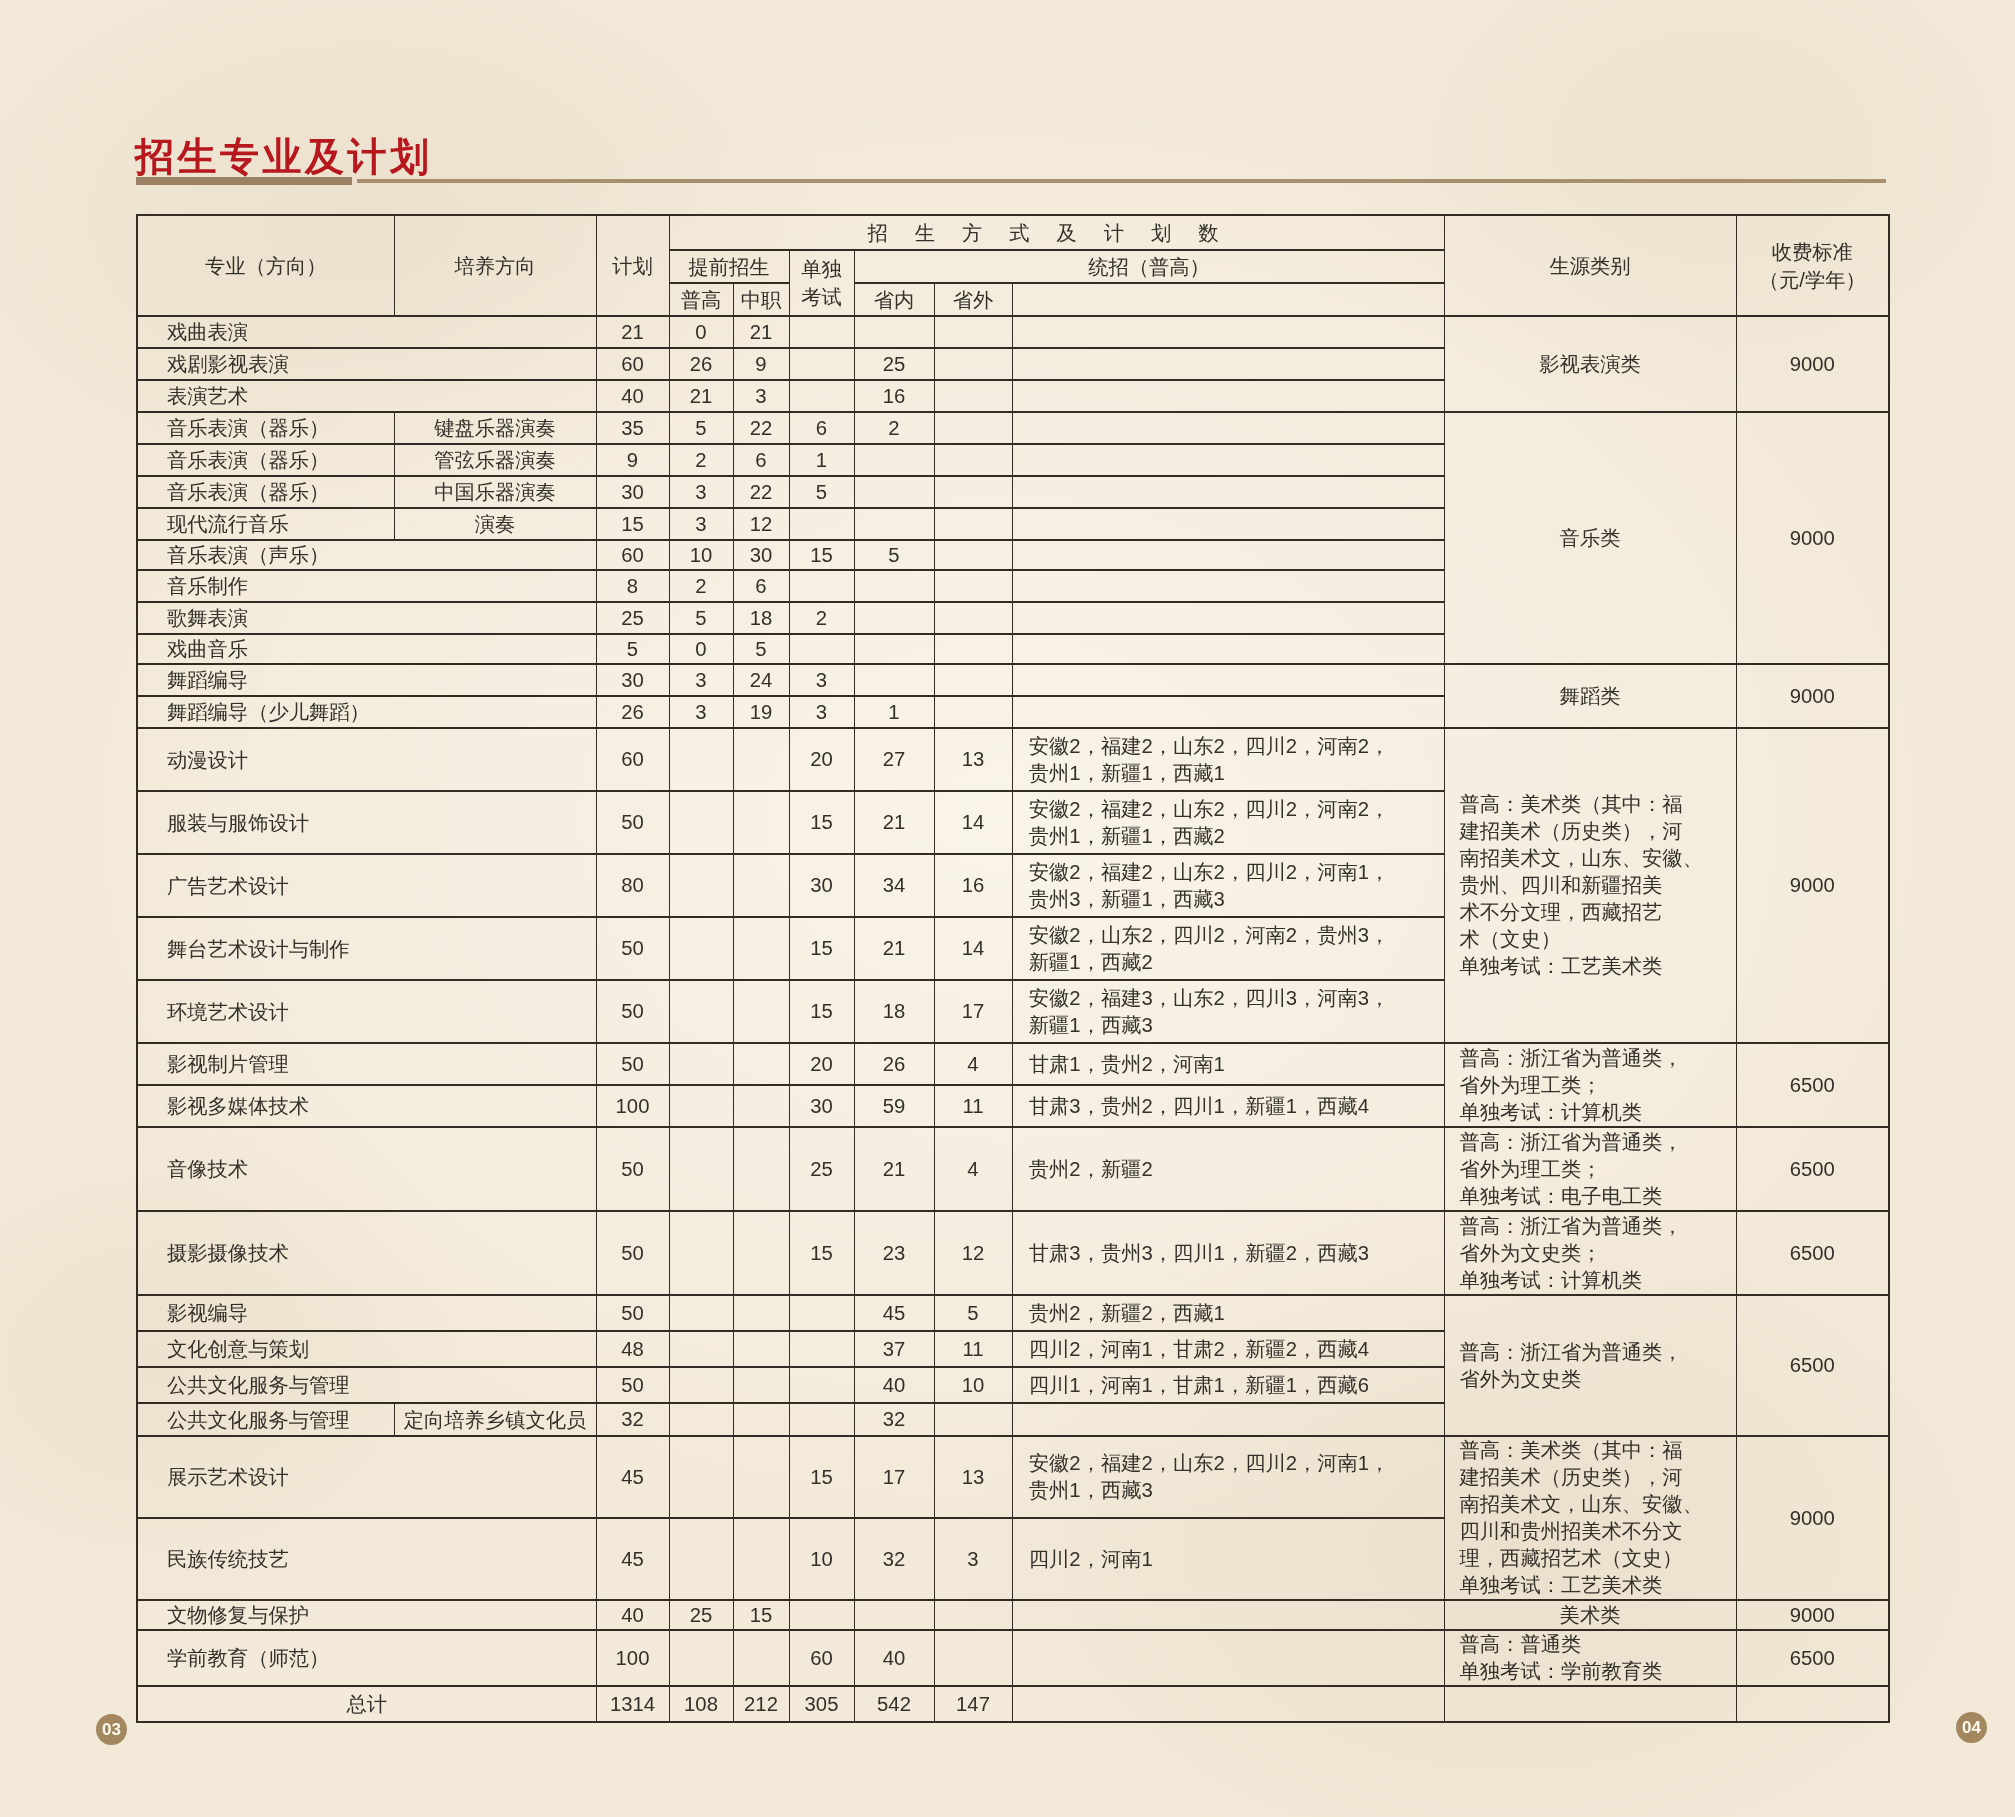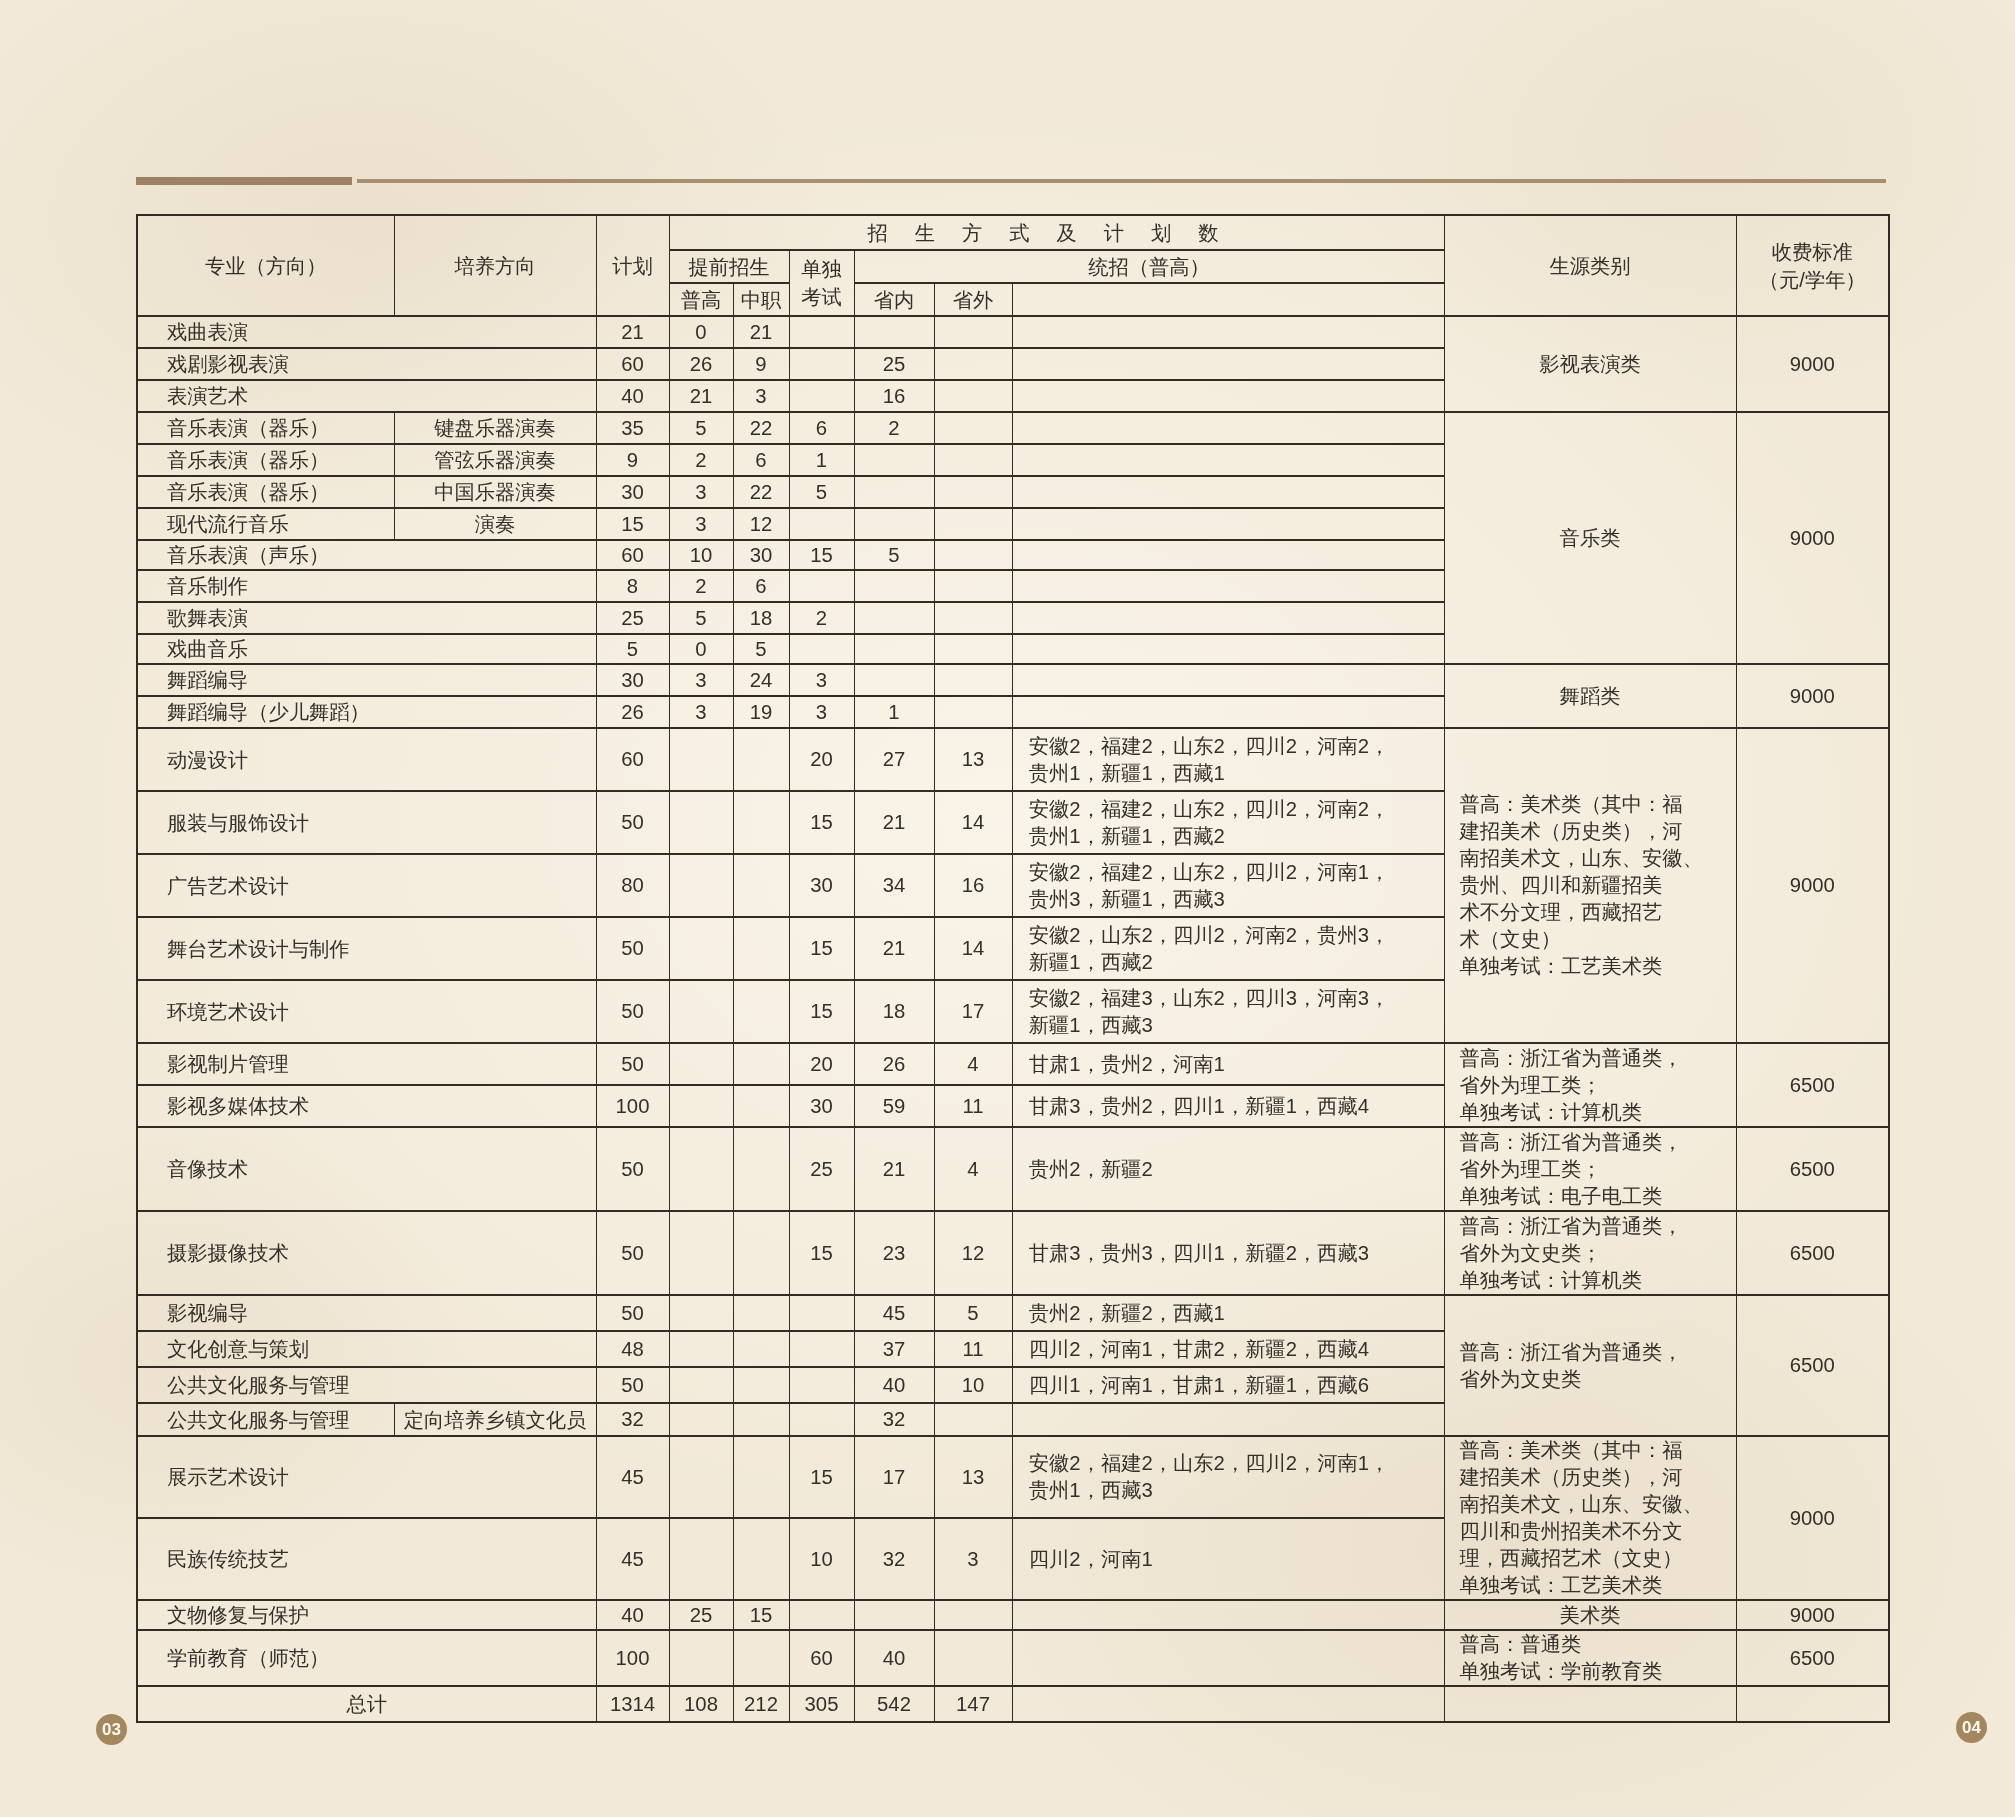--- a/index.html
+++ b/index.html
@@ -36,20 +36,21 @@
   .badge{position:absolute;width:31px;height:31px;border-radius:50%;background:#a3885f;color:#fdf8ee;
     font-size:17px;font-weight:bold;display:flex;align-items:center;justify-content:center}
   .badge-left{left:96px;top:1714px}
   .badge-right{left:1956px;top:1712px}
 </style>
 </head>
 <body>
 
 <div class="page">
 
+  <h1 class="title">招生专业及计划</h1>
   <div class="rule">
     <div class="rule-thick"></div>
     <div class="rule-thin"></div>
   </div>
 
   <table class="enroll">
     <colgroup>
       <col style="width:257px">
         <col style="width:202px">
         <col style="width:73px">

